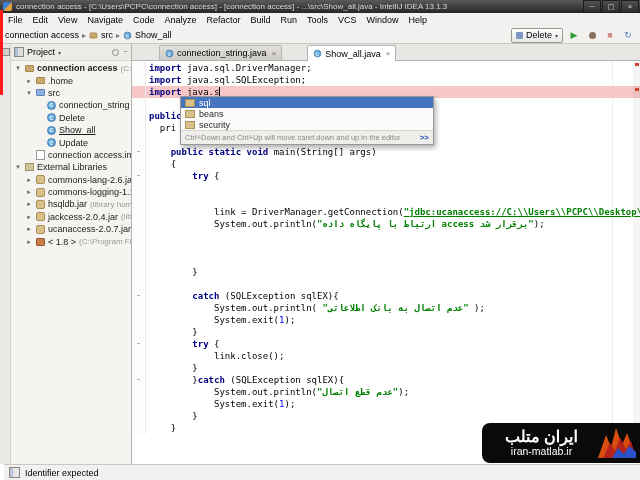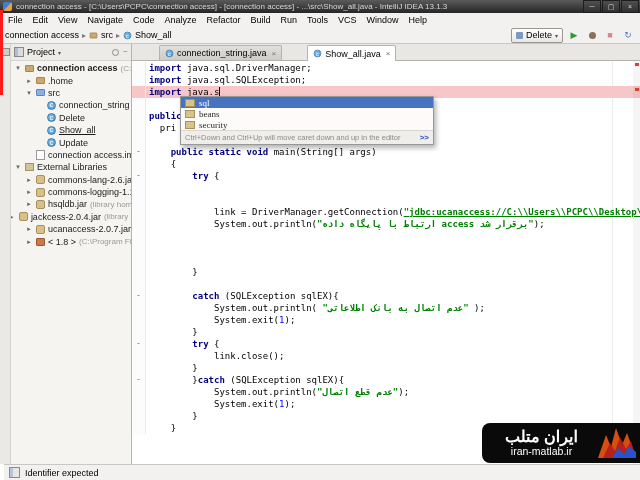--- a/index.html
+++ b/index.html
@@ -94,21 +94,21 @@
   .tk-su{text-decoration:underline;}
   .tk-n{color:#0000ff;}
   .error-line{background:#f7c6c6;}
   .error-line .gutter-cell{background:#f7c6c6;}
   .caret{display:inline-block;width:1px;height:10px;background:#000;vertical-align:middle;}
 
   
   .popup{position:absolute;left:48px;top:35px;width:252px;background:#fcfbfa;border:1px solid #989898;
     box-shadow:2px 3px 5px rgba(0,0,0,.3);z-index:6;}
   .pop-row{height:11px;display:flex;align-items:center;gap:4px;padding:0 4px;
-    font-family:Liberation Serif, serif;color:#2a2a2a;}
+    font-family:Liberation Sans, sans-serif;color:#2a2a2a;}
   .pop-row.selected{background:#4674c1;color:#fff;}
   .pkg-icon{width:8px;height:6px;background:#d8c289;border:1px solid #a8925c;flex:0 0 auto;}
   .pop-hint{height:13px;display:flex;align-items:center;gap:4px;padding:0 4px;background:#f0eeea;
     border-top:1px solid #d8d6d2;color:#8a8a8a;font-size:7.5px;}
   .pop-more{margin-left:auto;color:#2a52be;font-size:8px;font-weight:bold;}
 
   .err-mark{position:absolute;right:1px;width:4px;height:3px;background:#cf4436;z-index:4;}
   .m1{top:2px;} .m2{top:27px;}
   .vscroll{position:absolute;right:0;top:0;bottom:0;width:7px;background:rgba(0,0,0,0.04);}
 
@@ -259,21 +259,21 @@
           <span class="arrow">▸</span>
           <span class="ticon jar"></span>
           <span class="tlabel">commons-logging-1.1.1.jar</span>
         </div>
         <div class="tree-row" style="padding-left: 14px;">
           <span class="arrow">▸</span>
           <span class="ticon jar"></span>
           <span class="tlabel">hsqldb.jar</span>
           <span class="tnote"> (library home)</span>
         </div>
-        <div class="tree-row" style="padding-left: 14px; justify-content: center;">
+        <div class="tree-row" style="padding-left: 14px;">
           <span class="arrow">▸</span>
           <span class="ticon jar"></span>
           <span class="tlabel">jackcess-2.0.4.jar</span>
           <span class="tnote"> (library ho...</span>
         </div>
         <div class="tree-row" style="padding-left: 14px;">
           <span class="arrow">▸</span>
           <span class="ticon jar"></span>
           <span class="tlabel">ucanaccess-2.0.7.jar</span>
         </div>

